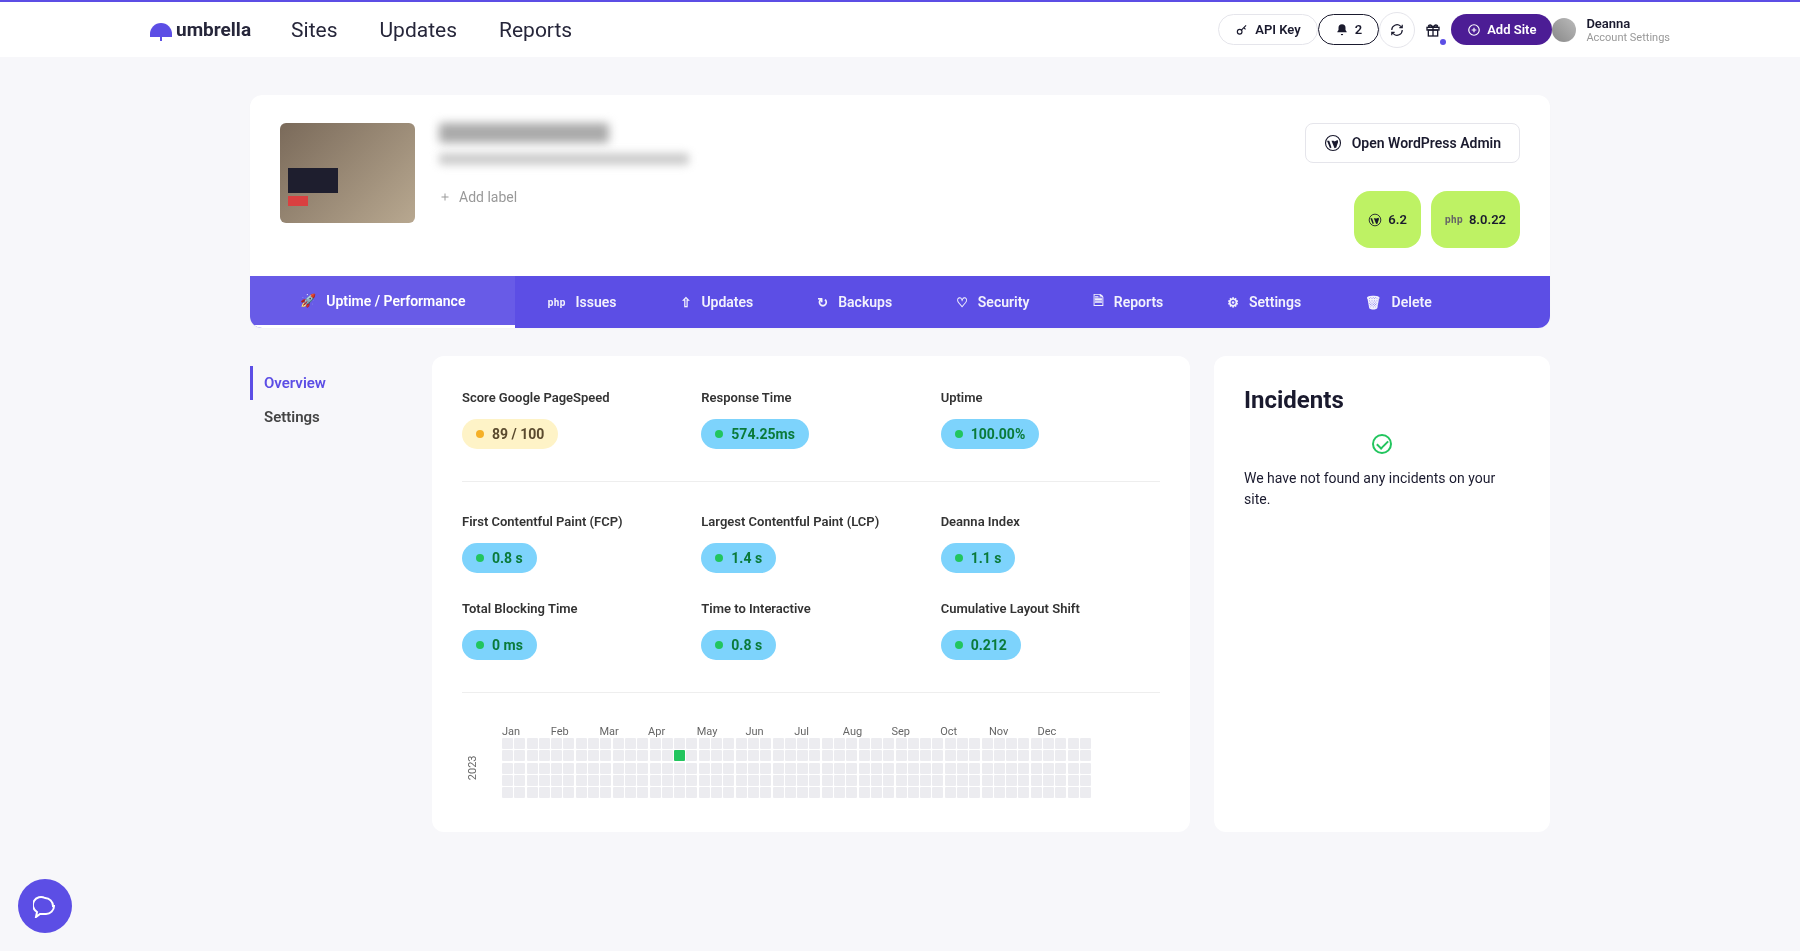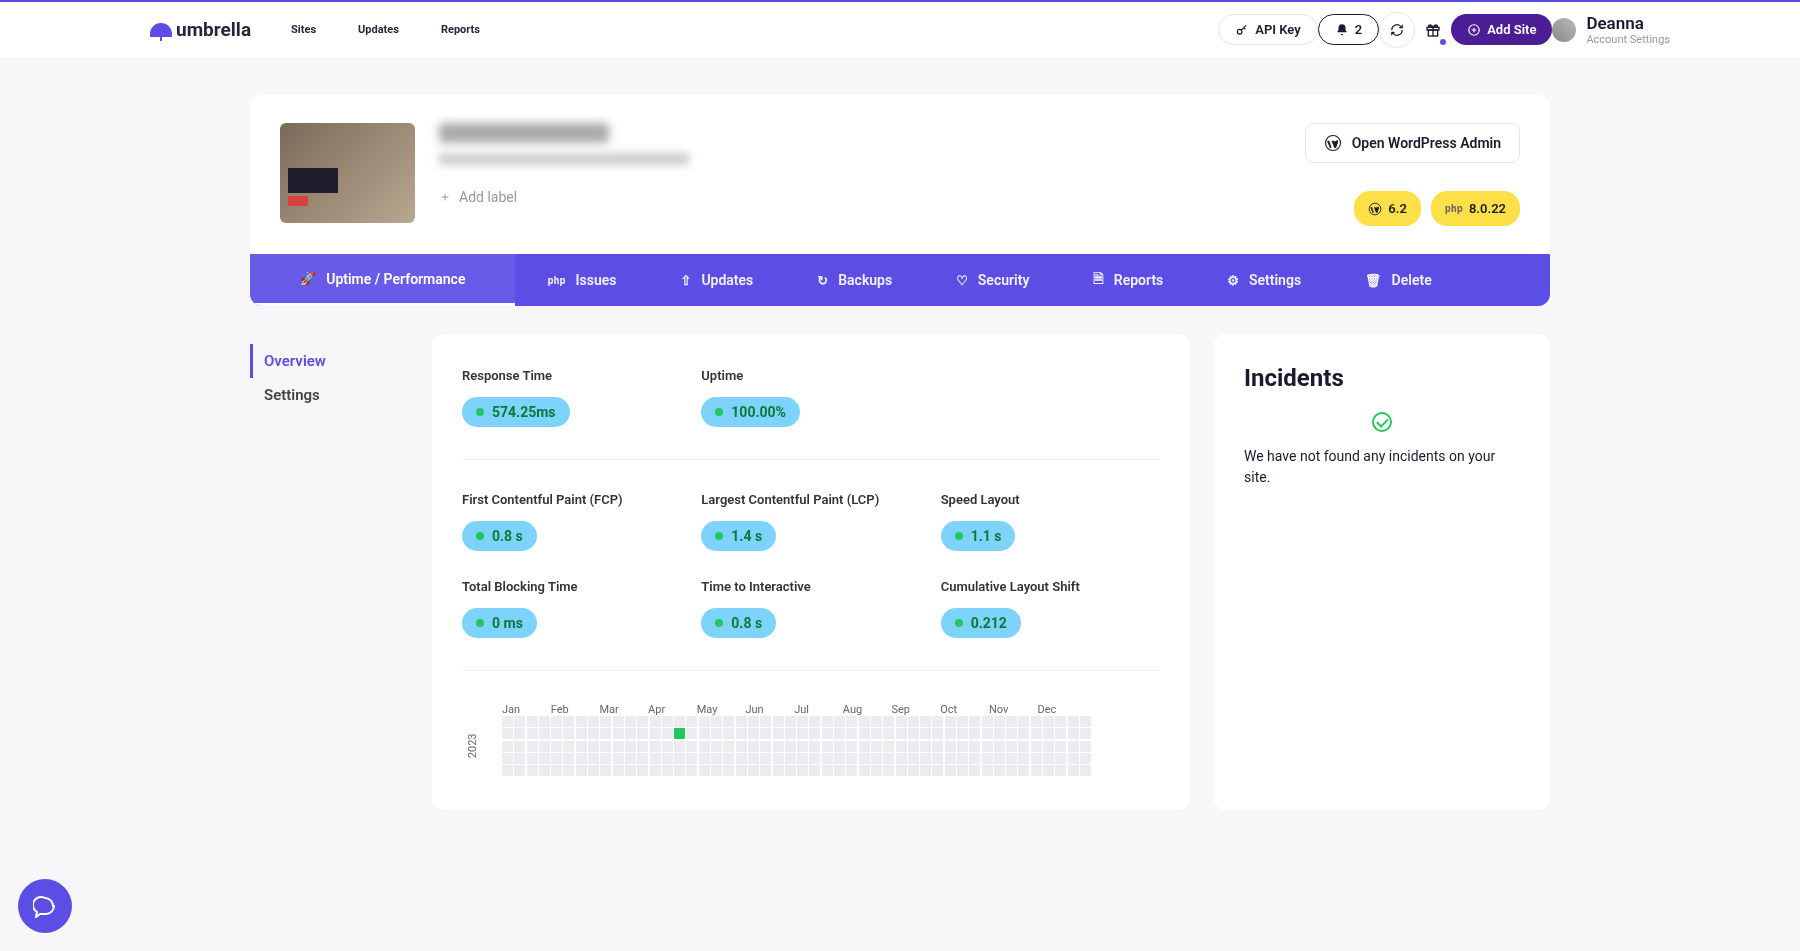--- a/index.html
+++ b/index.html
@@ -4,48 +4,48 @@
 <style>
 * { margin: 0; padding: 0; box-sizing: border-box; font-family: -apple-system, BlinkMacSystemFont, "Segoe UI", Roboto, sans-serif; }
 body { background: #f7f7fa; color: #1a1a2e; }
 
 
 .header { background: #fff; border-top: 2px solid #5c4ee5; height: 57px; display: flex; align-items: center; padding: 0 130px 0 150px; }
 .logo { display:flex; align-items:center; gap:4px; font-weight:700; font-size:19px; color:#26263a; margin-right:40px;}
 .logo-icon { width:22px; height:14px; background:#5c4ee5; border-radius:12px 12px 0 0; position:relative;}
 .logo-icon::after{content:'';position:absolute;width:2px;height:4px;background:#5c4ee5;bottom:-4px;left:10px;}
 .nav { display:flex; gap:42px; }
-.nav-item { font-size:11px; font-weight:700; color:#26263a; cursor:pointer; }
+.nav-item { font-size:21px; font-weight:400; color:#26263a; cursor:pointer; }
 .header-right { margin-left:auto; display:flex; align-items:center; }
 .btn-outline { background:#fff;border:1px solid #e5e5eb;border-radius:20px;padding:7px 16px;display:flex;align-items:center;gap:6px;font-size:13px;font-weight:600;cursor:pointer;}
 .btn-icon-round{width:36px;height:36px;border:1px solid #e5e5eb;border-radius:50%;display:flex;align-items:center;justify-content:center;cursor:pointer;background:#fff;}
 .bell-badge{border:1.5px solid #1a1a2e;}
 .btn-primary{background:#4c1d95;color:#fff;border:none;border-radius:20px;padding:8px 16px;display:flex;align-items:center;gap:6px;font-size:13px;font-weight:600;cursor:pointer;}
 .user-block{display:flex;align-items:center;gap:10px;cursor:pointer;}
 .avatar{width:24px;height:24px;border-radius:50%;background:linear-gradient(45deg,#888,#bbb);}
-.user-name{font-size:17px;font-weight:600;}
+.user-name{font-size:13px;font-weight:600;}
 .user-sub{font-size:11px;color:#999;}
 
 
 .container{max-width:1300px;margin:0 auto;padding:0 0 40px 0;}
 
 
 .site-card{background:#fff;border-radius:12px;margin-top:38px;overflow:hidden;box-shadow:0 1px 3px rgba(0,0,0,0.02);}
 .site-head{padding:28px 30px 28px 30px;display:flex;align-items:flex-start;gap:24px;}
 .thumb{width:135px;height:100px;border-radius:6px;background:linear-gradient(135deg,#7a6a5a,#b8a890);flex-shrink:0;position:relative;overflow:hidden;}
 .thumb::before{content:'';position:absolute;left:8px;top:45px;width:50px;height:25px;background:#1e1e2e;}
 .thumb::after{content:'';position:absolute;left:8px;top:73px;width:20px;height:10px;background:#d94040;}
 .site-info{flex:1;}
 .blur-title{height:20px;width:170px;background:#aaa;border-radius:3px;filter:blur(5px);margin-bottom:10px;}
 .blur-url{height:12px;width:250px;background:#ccc;border-radius:3px;filter:blur(4px);margin-bottom:24px;}
 .add-label{color:#999;font-size:14px;display:flex;align-items:center;gap:8px;cursor:pointer;}
 .site-actions{display:flex;flex-direction:column;align-items:flex-end;gap:28px;}
 .btn-wp{border:1px solid #e5e5eb;border-radius:8px;padding:10px 18px;display:flex;align-items:center;gap:10px;font-size:14px;font-weight:600;cursor:pointer;background:#fff;}
 .version-pills{display:flex;gap:10px;}
-.pill{background:#fde047;border-radius:16px;padding:10px 14px;font-size:13px;font-weight:600;display:flex;align-items:center;gap:6px;}
+.pill{background:#bef264;border-radius:16px;padding:21px 14px;font-size:13px;font-weight:600;display:flex;align-items:center;gap:6px;}
 .pill-label{font-size:10px;color:#666;font-family:monospace;}
 
 
 .tabs{background:#5c4ee5;display:flex;height:52px;}
 .tab{flex:0 0 auto;padding:0 32px;display:flex;align-items:center;gap:10px;color:#fff;font-size:14px;font-weight:600;cursor:pointer;opacity:0.92;}
 .tab:first-child{padding-left:50px;padding-right:50px;}
 .tab.active{background:rgba(255,255,255,0.08);border-bottom:3px solid #fff;opacity:1;}
 .tab-ico{font-size:13px;}
 
 
@@ -221,20 +221,27 @@
 
   <div class="content-row">
     <div class="sidebar">
       <div class="side-item active">Overview</div>
       <div class="side-item">Settings</div>
     </div>
 
     <div class="main-card">
       <div class="metrics-grid">
         <div>
+          <div class="metric-label">Score Google PageSpeed</div>
+          <div class="metric-pill pill-yellow">
+              <span class="dot dot-yellow"></span>
+              <span>89 / 100</span>
+            </div>
+        </div>
+        <div>
           <div class="metric-label">Response Time</div>
           <div class="metric-pill pill-green">
               <span class="dot dot-green"></span>
               <span>574.25ms</span>
             </div>
         </div>
         <div>
           <div class="metric-label">Uptime</div>
           <div class="metric-pill pill-green">
               <span class="dot dot-green"></span>
@@ -252,21 +259,21 @@
             </div>
         </div>
         <div>
           <div class="metric-label">Largest Contentful Paint (LCP)</div>
           <div class="metric-pill pill-green">
               <span class="dot dot-green"></span>
               <span>1.4 s</span>
             </div>
         </div>
         <div>
-          <div class="metric-label">Speed Layout</div>
+          <div class="metric-label">Deanna Index</div>
           <div class="metric-pill pill-green">
               <span class="dot dot-green"></span>
               <span>1.1 s</span>
             </div>
         </div>
         <div>
           <div class="metric-label">Total Blocking Time</div>
           <div class="metric-pill pill-green">
               <span class="dot dot-green"></span>
               <span>0 ms</span>

